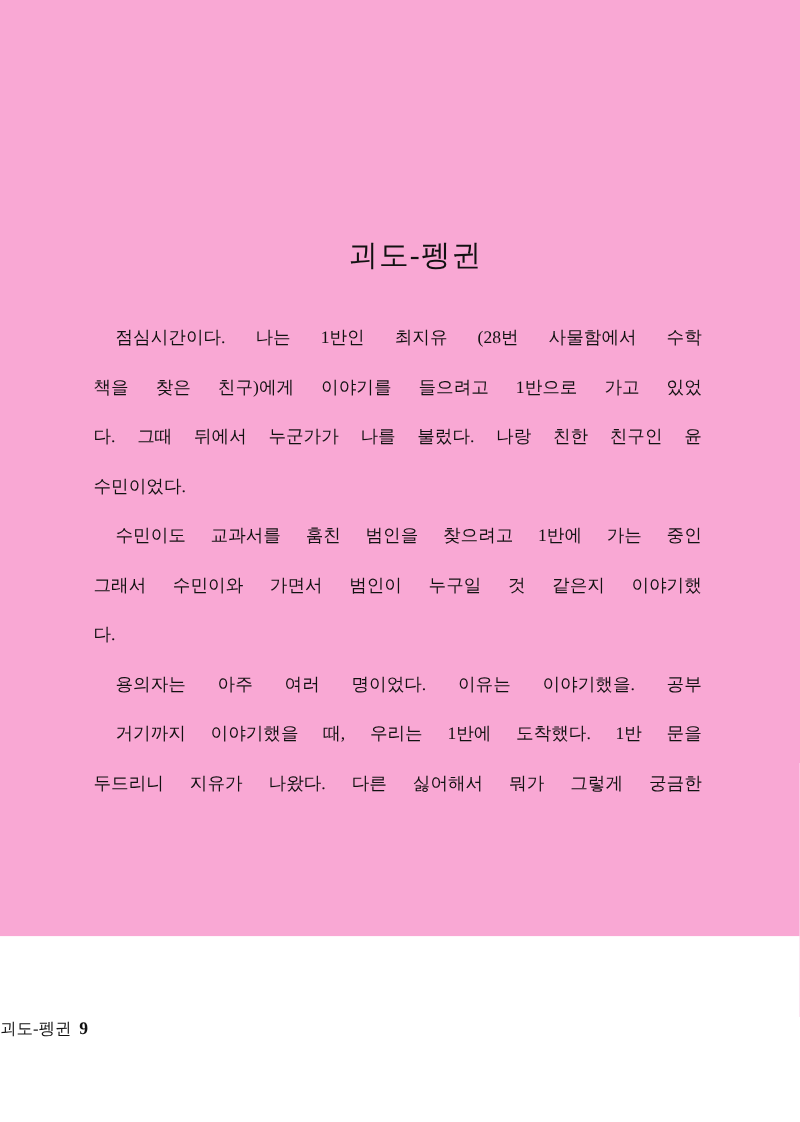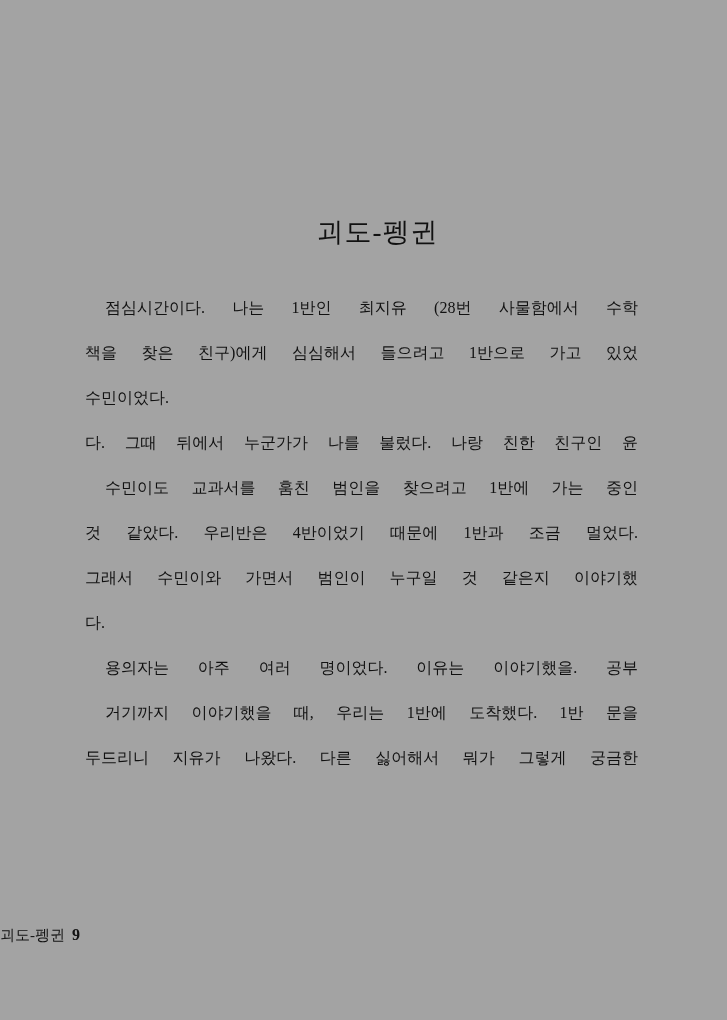--- a/index.html
+++ b/index.html
@@ -10,22 +10,22 @@
     width: 727px;
     height: 1020px;
     background: #ffffff;
     font-family: "Liberation Serif", "DejaVu Serif", serif;
     color: #111111;
     overflow: hidden;
   }
   .page {
     position: relative;
     width: 727px;
-    height: 1020px;
-    background: #a3a3a3;
+    height: 851px;
+    background: #f9a8d4;
   }
   .title {
     position: absolute;
     top: 214px;
     left: 0;
     width: 727px;
     text-align: center;
     transform: translateX(14px);
     font-size: 27px;
     font-weight: 400;
@@ -75,27 +75,26 @@
 </head>
 <body>
 
 <div class="page">
 
   <div class="title">괴도-펭귄</div>
 
   <div class="body-text">
       <div class="para">
         <div class="line first">점심시간이다. 나는 1반인 최지유 (28번 사물함에서 수학</div>
-        <div class="line">책을 찾은 친구)에게 심심해서 들으려고 1반으로 가고 있었</div>
+        <div class="line">책을 찾은 친구)에게 이야기를 들으려고 1반으로 가고 있었</div>
+        <div class="line">다. 그때 뒤에서 누군가가 나를 불렀다. 나랑 친한 친구인 윤</div>
         <div class="line no-stretch">수민이었다.</div>
-        <div class="line">다. 그때 뒤에서 누군가가 나를 불렀다. 나랑 친한 친구인 윤</div>
       </div>
       <div class="para">
         <div class="line first">수민이도 교과서를 훔친 범인을 찾으려고 1반에 가는 중인</div>
-        <div class="line">것 같았다. 우리반은 4반이었기 때문에 1반과 조금 멀었다.</div>
         <div class="line">그래서 수민이와 가면서 범인이 누구일 것 같은지 이야기했</div>
         <div class="line no-stretch">다.</div>
       </div>
       <div class="para">
         <div class="line first">용의자는 아주 여러 명이었다. 이유는 이야기했을. 공부</div>
       </div>
       <div class="para">
         <div class="line first">거기까지 이야기했을 때, 우리는 1반에 도착했다. 1반 문을</div>
         <div class="line">두드리니 지유가 나왔다. 다른 싫어해서 뭐가 그렇게 궁금한</div>
       </div>

